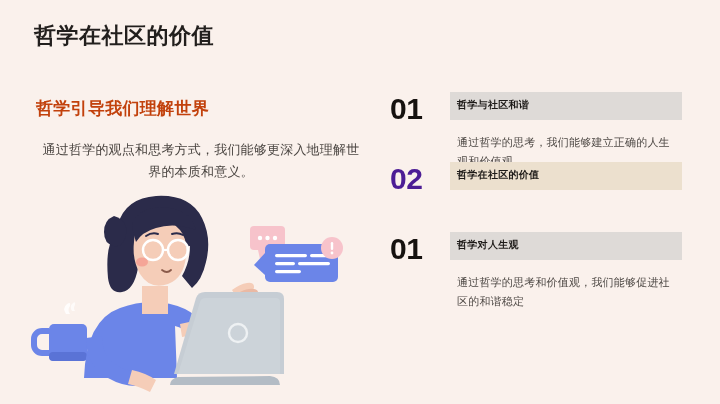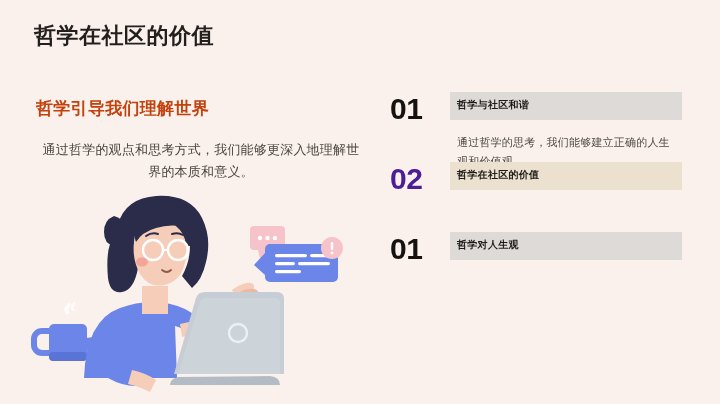--- a/index.html
+++ b/index.html
@@ -228,16 +228,17 @@
     <div class="item">
       <div class="item-bar accent"></div>
       <div class="item-number accent">02</div>
       <div class="item-title">哲学在社区的价值</div>
     </div>
 
     <div class="item">
       <div class="item-bar"></div>
       <div class="item-number">01</div>
       <div class="item-title">哲学对人生观</div>
+      <div class="item-desc">通过哲学的思考和价值观，我们能够促进社区的和谐稳定</div>
     </div>
 
   </div>
 </div>
 
 </body></html>

